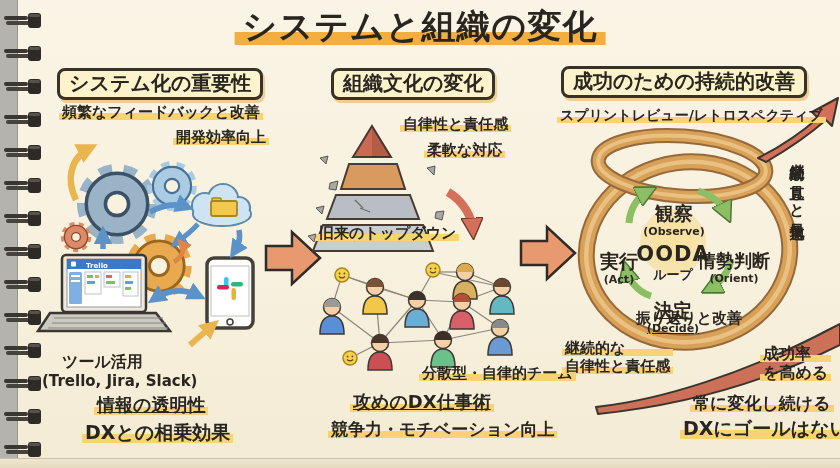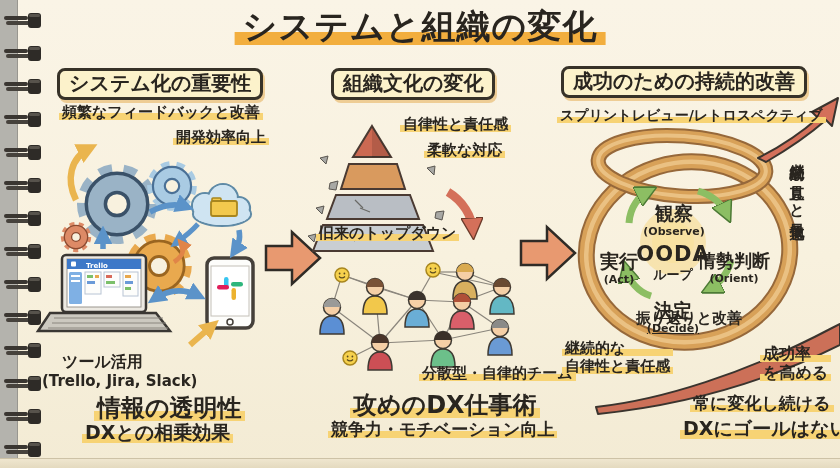--- a/index.html
+++ b/index.html
@@ -11,21 +11,21 @@
   #art{position:absolute;left:0;top:0;}
   .t{position:absolute;white-space:nowrap;font-weight:700;color:#29251f;line-height:1.2;}
   .cx{transform:translateX(-50%);text-align:center;margin-top:20px;}
   .hl{background-image:linear-gradient(transparent 58%,#f7d374 58%,#f7d374 94%,transparent 94%);padding:0 3px;}
   .title{font-size:34px;font-weight:800;letter-spacing:1px;
          background-image:linear-gradient(transparent 63%,#f2ae3e 63%,#f2ae3e 96%,transparent 96%);
          padding:0 8px;}
   .box{border:3px solid #373228;background:#fcf2cb;padding:0 9px 2px;font-size:20px;font-weight:800;
        box-shadow:2px 3px 0 rgba(228,168,72,.5);border-radius:8px;}
   .n15{font-size:15px;} .n14{font-size:14px;} .n16{font-size:16px;} .n17{font-size:17px;}
-  .n18{font-size:24px;} .n19{font-size:19px;}
+  .n18{font-size:18px;text-decoration:underline;} .n19{font-size:19px;}
   .ooda-jp{display:block;font-size:19px;font-weight:800;}
   .ooda-jp.sm{font-size:18px;}
   .ooda-en{display:block;font-size:11px;font-weight:700;}
   .ooda-c1{display:block;font-size:21px;font-weight:800;letter-spacing:1px;}
   .ooda-c2{display:block;font-size:13px;font-weight:800;}
   .vtext{writing-mode:vertical-rl;text-orientation:upright;font-size:15px;letter-spacing:1px;height:215px;}
   .ln{display:block;}
   #pageedge{position:absolute;left:0;bottom:0;width:840px;height:9px;
             background:linear-gradient(#efe6cf,#e4dabf);border-top:1px solid #cdc2a6;}
 </style>

